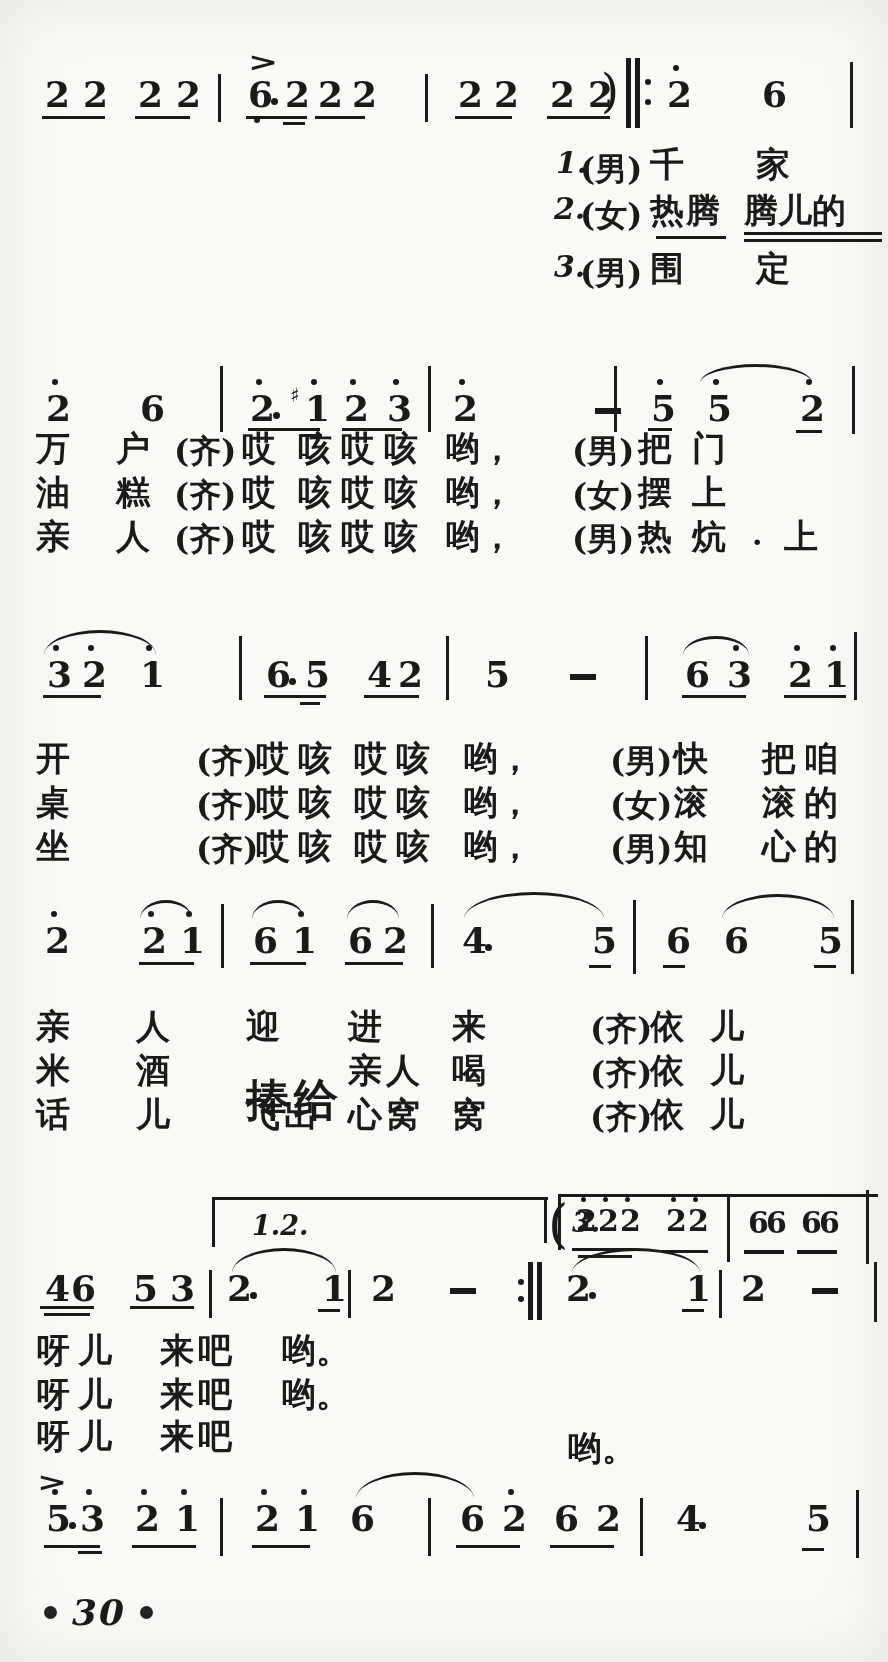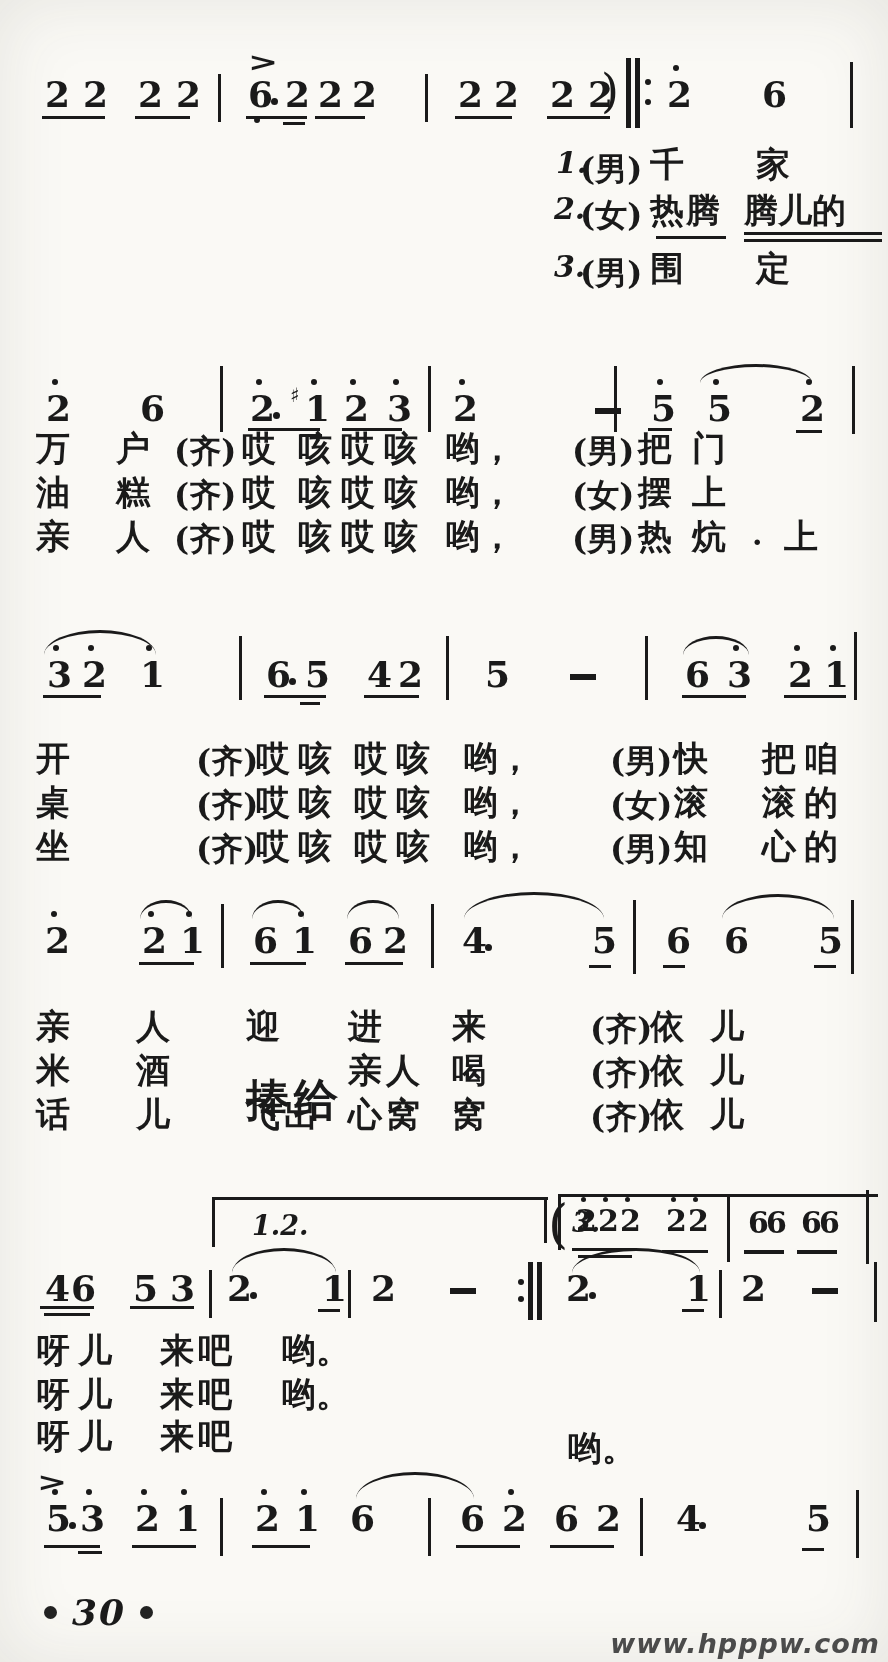--- a/index.html
+++ b/index.html
@@ -312,14 +312,13 @@
       <div class="lyr" style="left: 36px; top: 1418px; font-size: 34px; letter-spacing: 8px;">呀儿</div>
       <div class="lyr" style="left: 160px; top: 1418px; font-size: 34px; letter-spacing: 4px;">来吧</div>
       <div class="lyr" style="left: 568px; top: 1430px; font-size: 34px; letter-spacing: 0px;">哟。</div>
       <div class="mark" style="left: 656px; top: 236px; width: 70px;"></div>
       <div class="mark" style="left: 744px; top: 232px; width: 138px;"></div>
       <div class="mark" style="left: 744px; top: 239px; width: 138px;"></div>
     </div>
   <span class="fdot" style="left:44px;top:1606px;"></span>
   <span id="page-number">30</span>
   <span class="fdot" style="left:140px;top:1606px;"></span>
-  <div id="watermark">www.hpppw.com</div>
 </div>
 
 </body></html>

